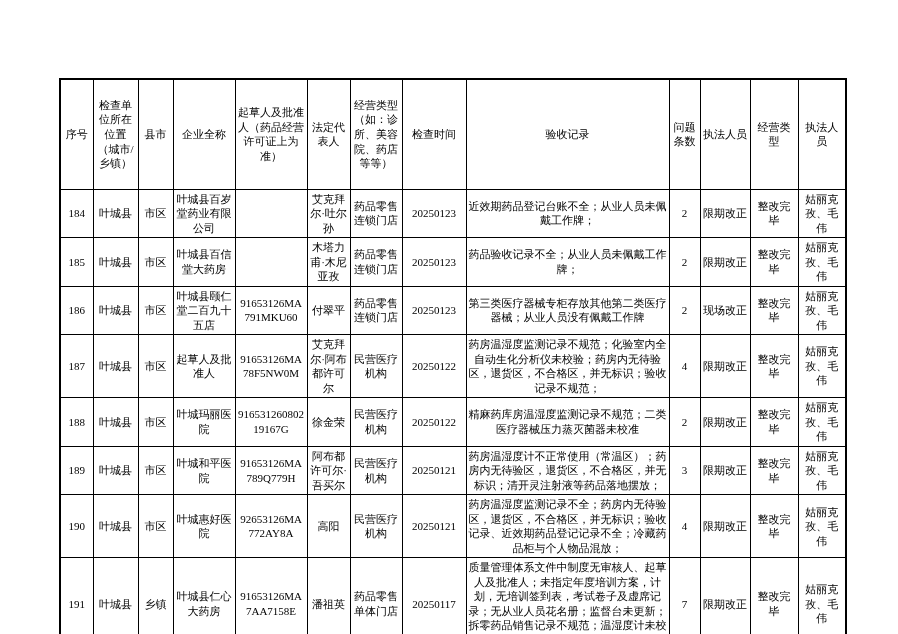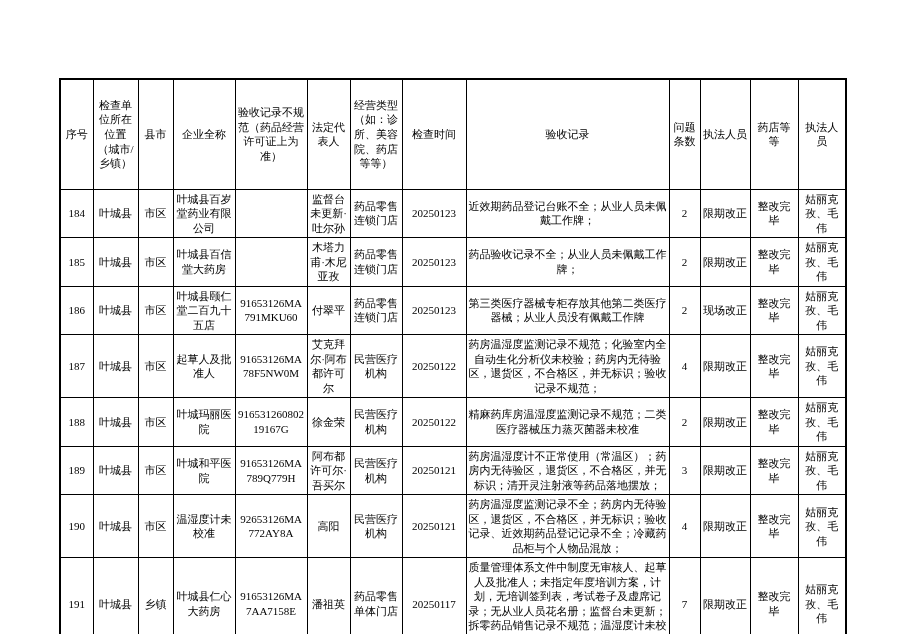--- a/index.html
+++ b/index.html
@@ -65,39 +65,39 @@
         <col style="width:50px">
         <col style="width:48px">
       <col style="width:48px">
     </colgroup>
     <thead>
       <tr>
         <th>序号</th>
         <th>检查单位所在位置（城市/乡镇）</th>
         <th>县市</th>
         <th>企业全称</th>
-        <th>验收记录不规范（药品经营许可证上为准）</th>
+        <th>起草人及批准人（药品经营许可证上为准）</th>
         <th>法定代表人</th>
         <th>经营类型（如：诊所、美容院、药店等等）</th>
         <th>检查时间</th>
         <th>验收记录</th>
         <th>问题条数</th>
         <th>执法人员</th>
-        <th>药店等等</th>
+        <th>经营类型</th>
         <th>执法人员</th>
       </tr>
     </thead>
     <tbody>
       <tr class="r184">
         <td>184</td>
         <td>叶城县</td>
         <td>市区</td>
         <td>叶城县百岁堂药业有限公司</td>
         <td></td>
-        <td>监督台未更新·吐尔孙</td>
+        <td>艾克拜尔·吐尔孙</td>
         <td>药品零售连锁门店</td>
         <td>20250123</td>
         <td class="problems">近效期药品登记台账不全；从业人员未佩戴工作牌；</td>
         <td>2</td>
         <td>限期改正</td>
         <td>整改完毕</td>
         <td>姑丽克孜、毛伟</td>
       </tr>
       <tr class="r185">
         <td>185</td>
@@ -171,21 +171,21 @@
         <td class="problems">药房温湿度计不正常使用（常温区）；药房内无待验区，退货区，不合格区，并无标识；清开灵注射液等药品落地摆放；</td>
         <td>3</td>
         <td>限期改正</td>
         <td>整改完毕</td>
         <td>姑丽克孜、毛伟</td>
       </tr>
       <tr class="r190">
         <td>190</td>
         <td>叶城县</td>
         <td>市区</td>
-        <td>温湿度计未校准</td>
+        <td>叶城惠好医院</td>
         <td>92653126MA772AY8A</td>
         <td>高阳</td>
         <td>民营医疗机构</td>
         <td>20250121</td>
         <td class="problems">药房温湿度监测记录不全；药房内无待验区，退货区，不合格区，并无标识；验收记录、近效期药品登记记录不全；冷藏药品柜与个人物品混放；</td>
         <td>4</td>
         <td>限期改正</td>
         <td>整改完毕</td>
         <td>姑丽克孜、毛伟</td>
       </tr>

